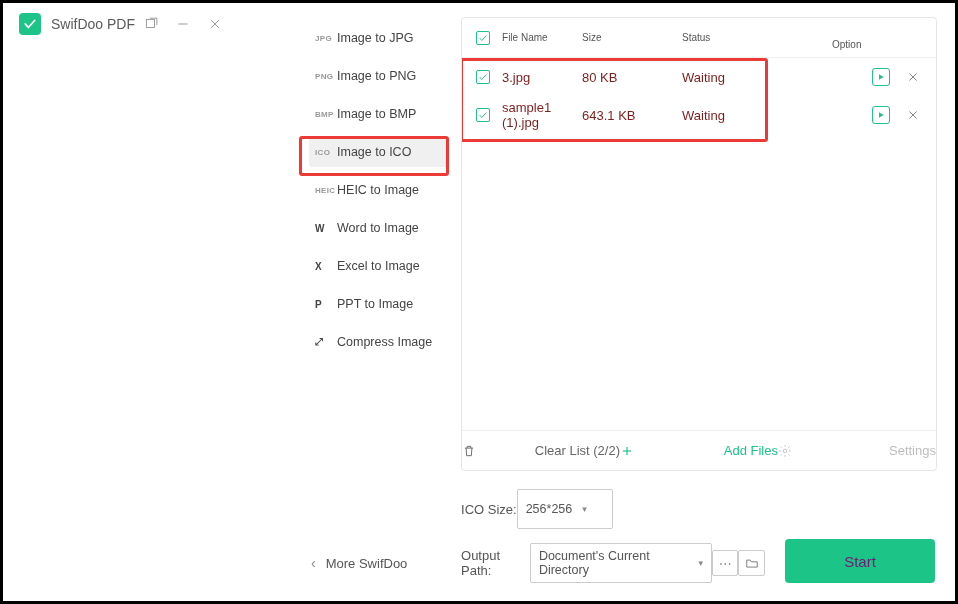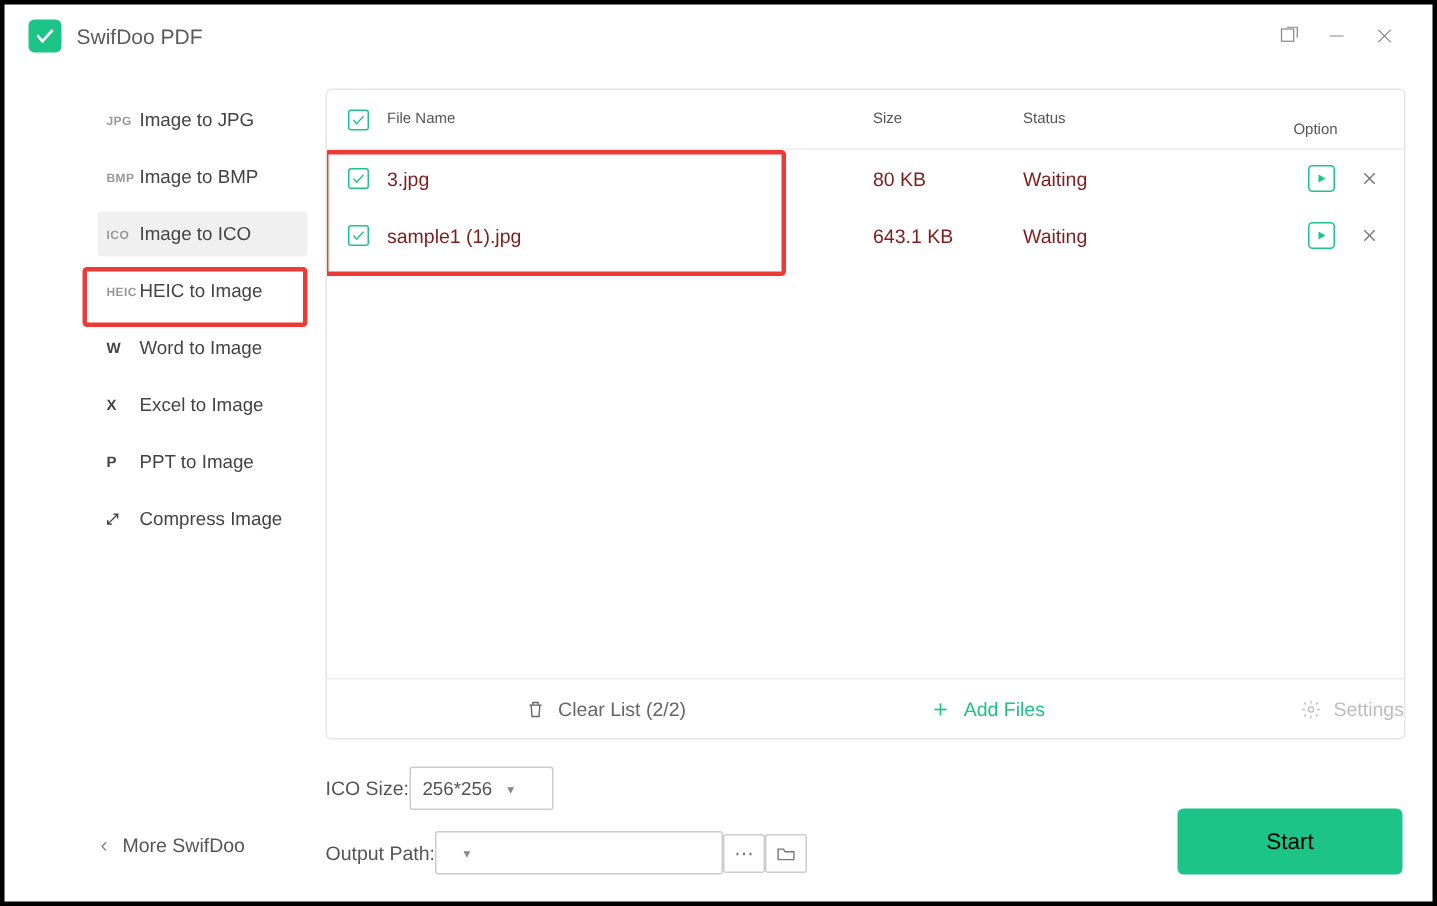--- a/index.html
+++ b/index.html
@@ -1,17 +1,17 @@
 <!DOCTYPE html>
 <html><head>
 <meta charset="utf-8">
 <style>
 * { margin: 0; padding: 0; box-sizing: border-box; font-family: -apple-system, BlinkMacSystemFont, "Segoe UI", Arial, sans-serif; }
 body { background: #fff; width: 958px; height: 604px; overflow: hidden; border: 3px solid #000; }
-.app { display: flex; flex-direction: column; height: 100%; }
+.app { display: flex; flex-direction: row; height: 100%; }
 
 
 .titlebar { display: flex; align-items: center; height: 42px; padding: 0 16px; border-bottom: 0; }
 .titlebar .logo { width: 22px; height: 22px; background: #1dc487; border-radius: 4px; display: flex; align-items: center; justify-content: center; margin-right: 10px; }
 .titlebar .logo svg { width: 14px; height: 14px; fill: #fff; }
 .titlebar .app-title { color: #5b5b5b; font-size: 14px; }
 .titlebar .spacer { flex: 1; }
 .titlebar .win-btn { width: 32px; height: 32px; display: flex; align-items: center; justify-content: center; color: #888; cursor: pointer; }
 .titlebar .win-btn svg { width: 14px; height: 14px; stroke: currentColor; fill: none; stroke-width: 1.4; }
 
@@ -27,43 +27,43 @@
 
 
 .main { flex: 1; display: flex; flex-direction: column; padding: 14px 18px 0 6px; }
 .list-wrap { flex: 1; border: 1px solid #e6e6e6; border-radius: 4px; display: flex; flex-direction: column; position: relative; overflow: hidden; }
 .list-header { display: flex; align-items: center; height: 40px; padding: 0 14px; border-bottom: 1px solid #eee; color: #555; font-size: 10px; }
 .chk { width: 14px; height: 14px; border: 1.6px solid #1dc487; border-radius: 2px; display: flex; align-items: center; justify-content: center; margin-right: 12px; }
 .chk svg { width: 10px; height: 10px; stroke: #1dc487; fill: none; stroke-width: 2.2; }
 .col-name { flex: 1; }
 .col-size { width: 100px; }
 .col-status { width: 150px; }
-.col-option { width: 90px; text-align: center; margin-top: 13px; }
+.col-option { width: 90px; text-align: left; margin-top: 13px; }
 .list-row { display: flex; align-items: center; height: 38px; padding: 0 14px; font-size: 13px; color: #7f1d1d; }
 .row-actions { width: 90px; display: flex; justify-content: flex-end; gap: 14px; }
 .play-btn { width: 18px; height: 18px; border: 1.6px solid #1dc487; border-radius: 3px; display: flex; align-items: center; justify-content: center; cursor: pointer; }
 .play-btn svg { width: 8px; height: 8px; fill: #1dc487; }
 .x-btn { width: 18px; height: 18px; display: flex; align-items: center; justify-content: center; color: #777; cursor: pointer; }
 .x-btn svg { width: 12px; height: 12px; stroke: currentColor; stroke-width: 1.8; fill: none; }
 .rows-highlight { position: absolute; border: 3px solid #ec3a36; pointer-events: none; top: 40px; left: -2px; width: 308px; height: 84px; border-radius: 3px; }
 
 .action-bar { display: flex; height: 40px; border-top: 1px solid #eee; }
-.action-bar .seg { flex: 1; display: flex; align-items: center; justify-content: flex-end; gap: 8px; font-size: 13px; color: #666; cursor: pointer; }
+.action-bar .seg { flex: 1; display: flex; align-items: center; justify-content: space-between; gap: 8px; font-size: 13px; color: #666; cursor: pointer; }
 .action-bar .seg.add { color: #1dc487; }
 .action-bar .seg.settings { color: #bdbdbd; }
 .action-bar .seg svg { width: 14px; height: 14px; }
 
 .bottom-row { display: flex; align-items: flex-end; padding: 18px 2px 18px 0; gap: 20px; }
 .bottom-left { flex: 1; display: flex; flex-direction: column; gap: 14px; }
 .opt-line { display: flex; align-items: center; font-size: 13px; color: #555; }
-.select { border: 1px solid #ccc; height: 29px; display: flex; align-items: center; padding: 0 8px; font-size: 12.5px; color: #555; border-radius: 2px; cursor: pointer; }
+.select { border: 1px solid #ccc; height: 40px; display: flex; align-items: center; padding: 0 8px; font-size: 12.5px; color: #555; border-radius: 2px; cursor: pointer; }
 .select .caret { margin-left: 10px; font-size: 9px; color: #888; }
 .icon-btn { border: 1px solid #ccc; height: 26px; width: 28px; display: flex; align-items: center; justify-content: center; border-radius: 2px; cursor: pointer; color: #777; }
 .icon-btn svg { width: 14px; height: 14px; stroke: currentColor; fill: none; stroke-width: 1.6; }
-.start-btn { background: #1dc487; color: #000000; border: 0; width: 150px; height: 44px; border-radius: 4px; font-size: 15px; cursor: pointer; }
+.start-btn { background: #1dc487; color: #701a75; border: 0; width: 150px; height: 44px; border-radius: 4px; font-size: 15px; cursor: pointer; }
 
 .more-features { position: absolute; bottom: 30px; left: 16px; display: flex; align-items: center; gap: 10px; font-size: 13px; color: #555; cursor: pointer; }
 .more-features .chev { font-size: 14px; color: #888; }
 </style>
 </head>
 <body>
 
 <div class="app">
   <div class="titlebar">
     <div class="logo">
@@ -90,20 +90,24 @@
           <line x1="19" y1="5" x2="5" y2="19"></line>
         </svg>
     </div>
   </div>
 
   <div class="body-row">
     <div class="sidebar">
       <div class="side-item">
           <span class="side-badge">JPG</span>
           <span>Image to JPG</span>
+        </div>
+      <div class="side-item">
+          <span class="side-badge">PNG</span>
+          <span>Image to PNG</span>
         </div>
       <div class="side-item">
           <span class="side-badge">BMP</span>
           <span>Image to BMP</span>
         </div>
       <div class="side-item selected">
           <span class="side-badge">ICO</span>
           <span>Image to ICO</span>
         </div>
       <div class="side-item">
@@ -229,20 +233,21 @@
           <div class="opt-line">
             <span>ICO Size:</span>
             <div class="select" style="width:96px">
               <span>256*256</span>
                 <span class="caret">▾</span>
             </div>
           </div>
           <div class="opt-line">
             <span>Output Path:</span>
             <div class="select" style="width:192px">
+              <span>Document's Current Directory</span>
                 <span class="caret">▾</span>
             </div>
             <div class="icon-btn">
                 <span>⋯</span>
               </div>
             <div class="icon-btn">
               <svg viewBox="0 0 24 24">
                   <path d="M3 7h6l2 3h10v9H3z"></path>
                 </svg>
             </div>

